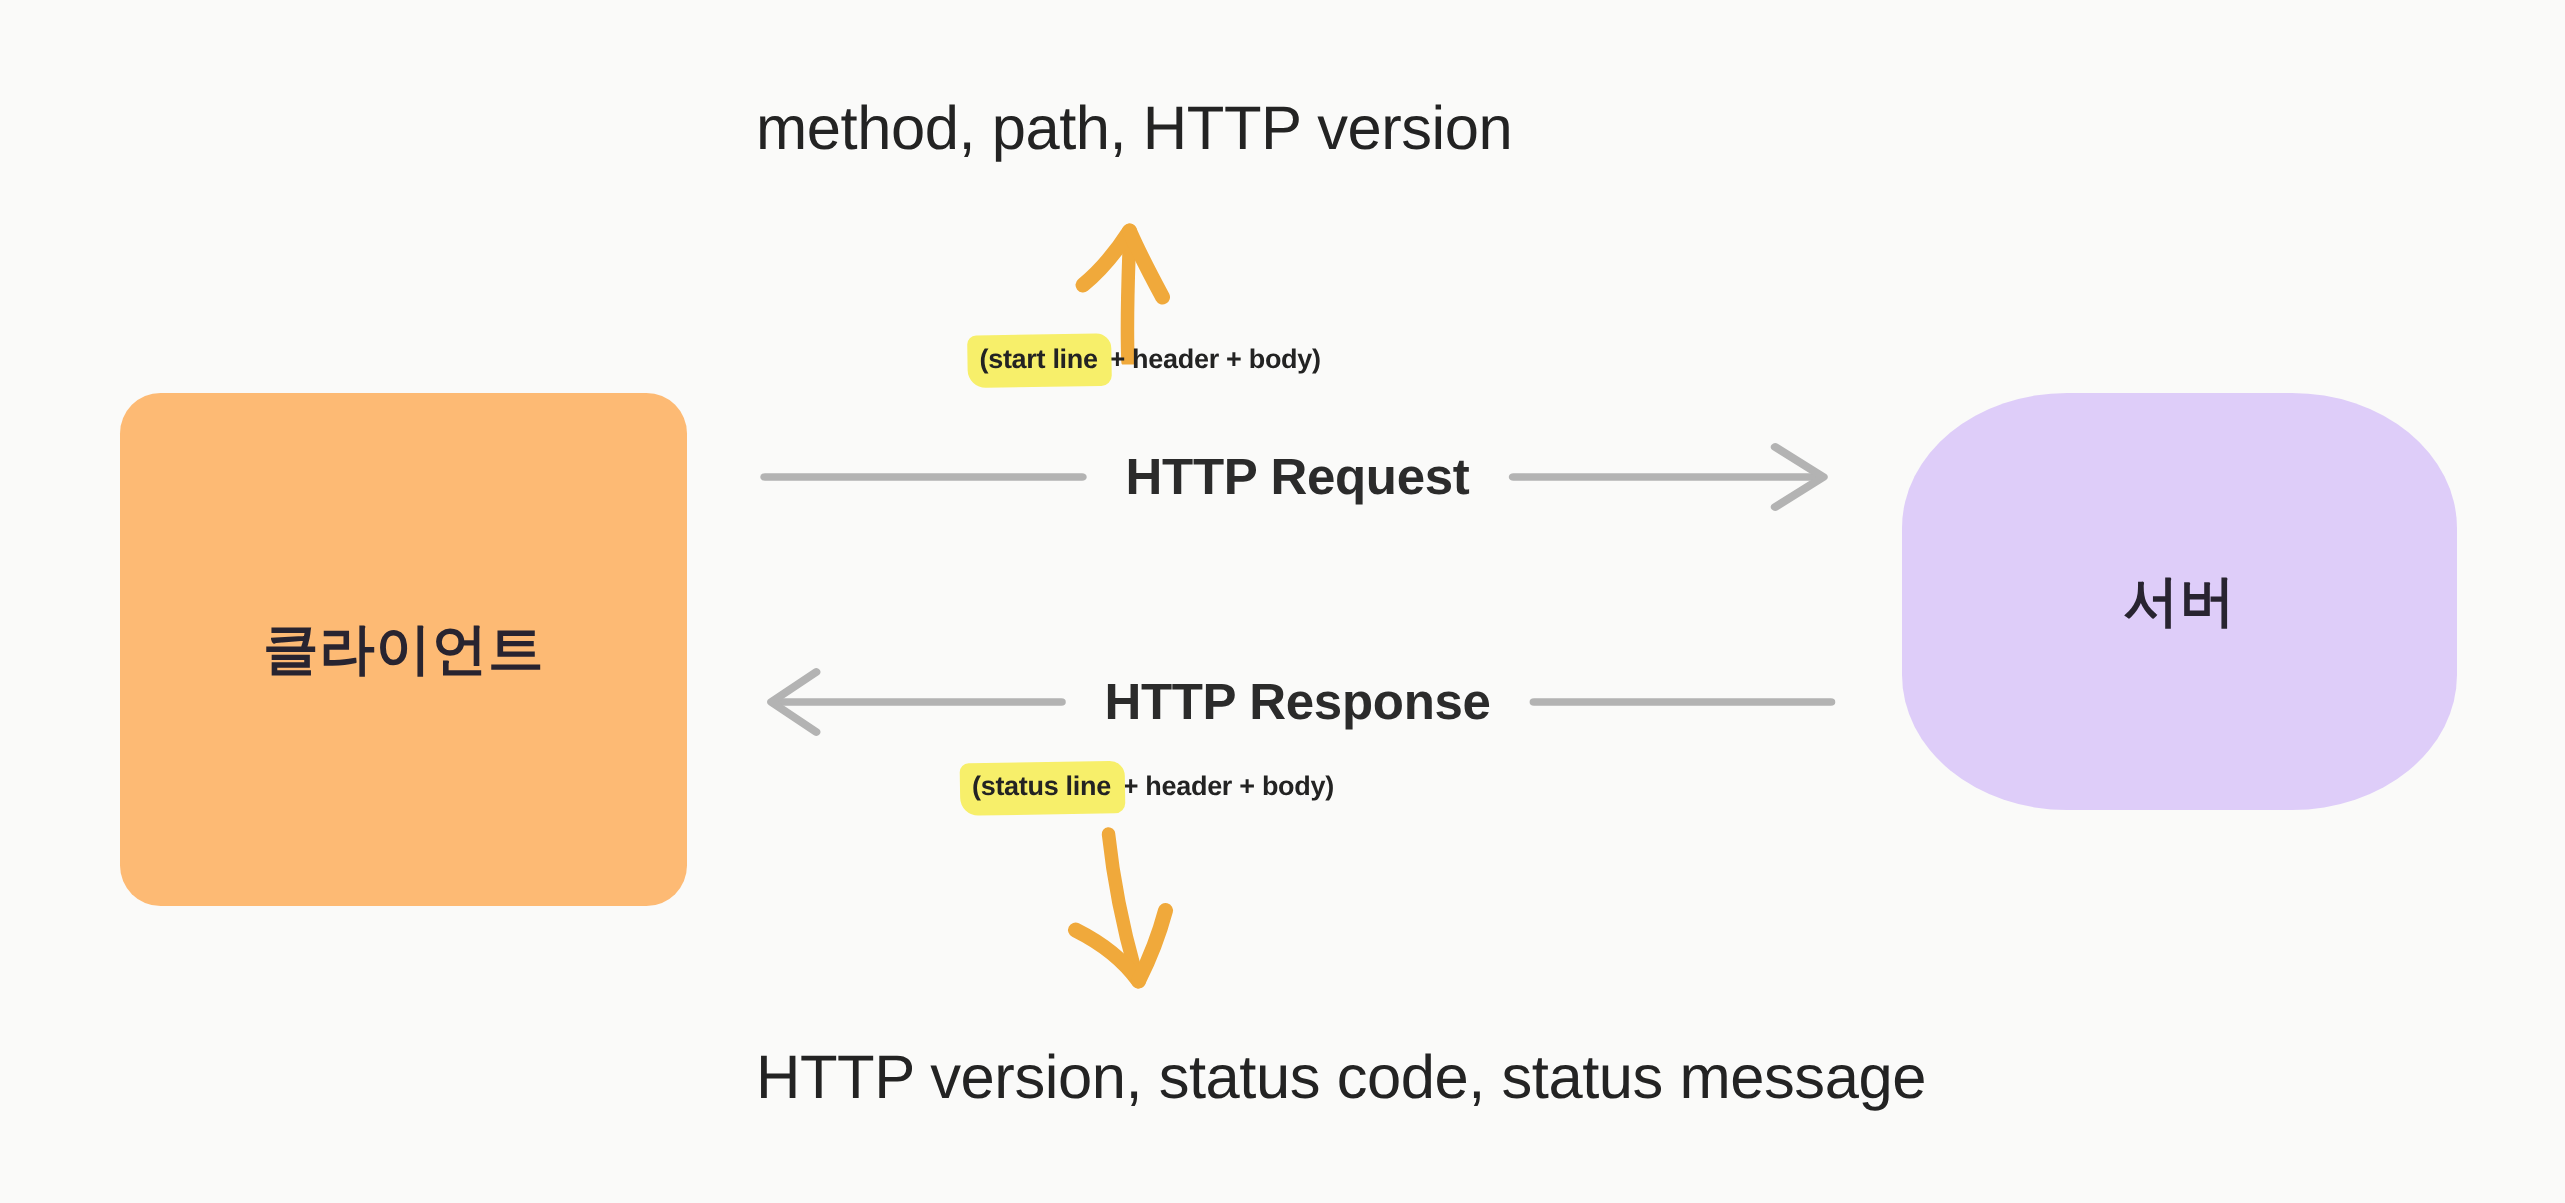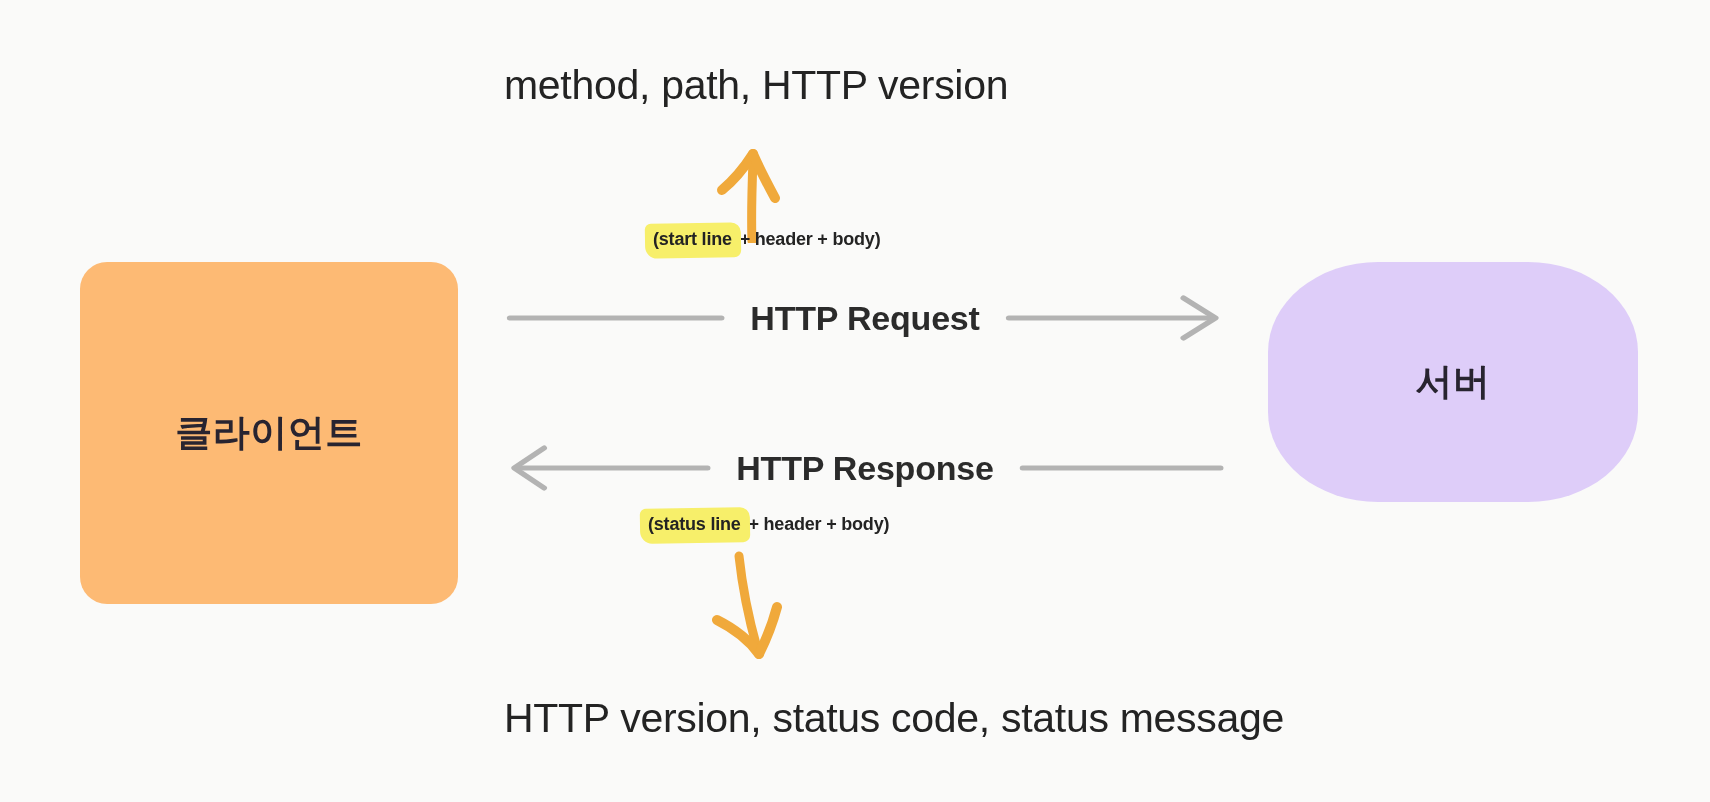--- a/index.html
+++ b/index.html
@@ -41,21 +41,21 @@
     top: 262px;
     width: 378px;
     height: 342px;
     background: #fdba74;
     border-radius: 27px;
   }
   #server-node {
     left: 1268px;
     top: 262px;
     width: 370px;
-    height: 240px;
+    height: 278px;
     background: #DECDF9;
   }
 
   
   .flow-row {
     position: absolute;
     left: 505px;
     width: 720px;
     height: 60px;
     display: flex;

